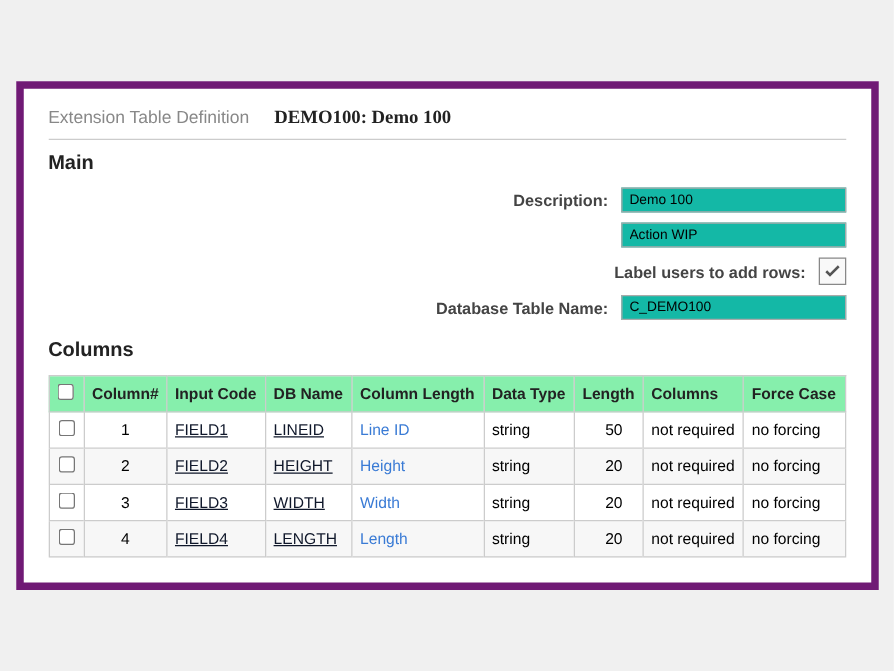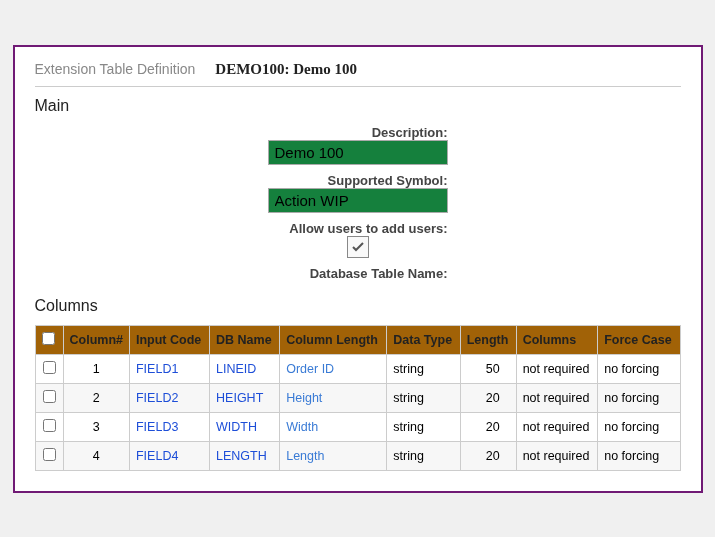--- a/index.html
+++ b/index.html
@@ -8,21 +8,21 @@
       font-size: 13px;
       background: #f0f0f0;
       display: flex;
       justify-content: center;
       align-items: center;
       width: 715px;
       height: 537px;
     }
     .panel {
       background: #fff;
-      border: 2px solid #701a75;
+      border: 6px solid #701a75;
       width: 690px;
       padding: 14px 20px 20px 20px;
     }
     .panel-header {
       display: flex;
       align-items: baseline;
       gap: 20px;
       margin-bottom: 10px;
       padding-bottom: 8px;
       border-bottom: 1px solid #ccc;
@@ -32,49 +32,48 @@
       font-size: 14px;
     }
     .panel-header-subtitle {
       color: #222;
       font-size: 15px;
       font-weight: bold;
       font-family: Liberation Serif, serif;
     }
     .section-title {
       font-size: 16px;
-      font-weight: normal;
+      font-weight: bold;
       color: #222;
       margin-bottom: 10px;
       margin-top: 6px;
     }
     .form-section {
       margin-bottom: 16px;
     }
     .form-row {
       display: flex;
       align-items: center;
       margin-bottom: 8px;
       justify-content: flex-end;
-      flex-direction: column;
     }
     .form-label {
       font-weight: bold;
       color: #444;
       font-size: 13px;
       text-align: right;
       width: 190px;
       margin-right: 10px;
     }
     .form-input {
       border: 1px solid #aaa;
       padding: 3px 6px;
-      font-size: 15px;
+      font-size: 11px;
       width: 180px;
-      background: #15803d;
+      background: #14b8a6;
     }
     .checkbox-wrapper {
       width: 22px;
       height: 22px;
       border: 1px solid #888;
       display: flex;
       align-items: center;
       justify-content: center;
       background: #f9f9f9;
     }
@@ -85,21 +84,21 @@
     
     .columns-section {
       margin-top: 4px;
     }
     table {
       width: 100%;
       border-collapse: collapse;
       font-size: 12.5px;
     }
     thead tr {
-      background: #a16207;
+      background: #86efac;
       border-top: 1px solid #bbb;
       border-bottom: 1px solid #bbb;
     }
     thead th {
       padding: 6px 6px;
       text-align: left;
       font-weight: bold;
       color: #222;
       border: 1px solid #ccc;
     }
@@ -118,21 +117,21 @@
     tbody td {
       padding: 6px 6px;
       border-left: 1px solid #ccc;
       border-right: 1px solid #ccc;
     }
     .col-checkbox {
       width: 28px;
       text-align: center;
     }
     .col-num { width: 32px; text-align: center; }
-    .td-blue { color: #1d4ed8; }
+    .td-blue { color: #0f172a; text-decoration: underline; }
     .td-linkblue { color: #3a7bd5; }
   </style>
 </head>
 <body>
 
 <div class="panel">
 
   <div class="panel-header">
     <span class="panel-header-title">Extension Table Definition</span>
     <span class="panel-header-subtitle">DEMO100: Demo 100</span>
@@ -140,35 +139,35 @@
 
   <div class="form-section">
     <div class="section-title">Main</div>
 
     <div class="form-row">
       <label class="form-label">Description:</label>
       <input class="form-input" type="text" value="Demo 100" style="">
     </div>
 
     <div class="form-row">
-      <label class="form-label">Supported Symbol:</label>
       <input class="form-input" type="text" value="Action WIP" style="">
     </div>
 
     <div class="form-row">
-      <label class="form-label">Allow users to add users:</label>
+      <label class="form-label">Label users to add rows:</label>
       <div class="checkbox-wrapper">
         <svg viewBox="0 0 14 14">
           <polyline points="2,7 5,10 12,3" style="fill:none;stroke:#555;stroke-width:2"></polyline>
         </svg>
       </div>
     </div>
 
     <div class="form-row">
       <label class="form-label">Database Table Name:</label>
+      <input class="form-input" type="text" value="C_DEMO100" style="">
     </div>
 
   </div>
 
   <div class="columns-section">
     <div class="section-title">Columns</div>
     <table>
       <thead>
         <tr>
           <th>
@@ -185,21 +184,21 @@
         </tr>
       </thead>
       <tbody id="columns-tbody">
       <tr>
       <td class="col-checkbox">
         <input type="checkbox" style="">
       </td>
       <td class="col-num">1</td>
       <td class="td-blue">FIELD1</td>
       <td class="td-blue">LINEID</td>
-      <td class="td-linkblue">Order ID</td>
+      <td class="td-linkblue">Line ID</td>
       <td>string</td>
       <td style="text-align:right; padding-right:16px;">50</td>
       <td>not required</td>
       <td>no forcing</td>
     </tr>
           <tr>
       <td class="col-checkbox">
         <input type="checkbox" style="">
       </td>
       <td class="col-num">2</td>

